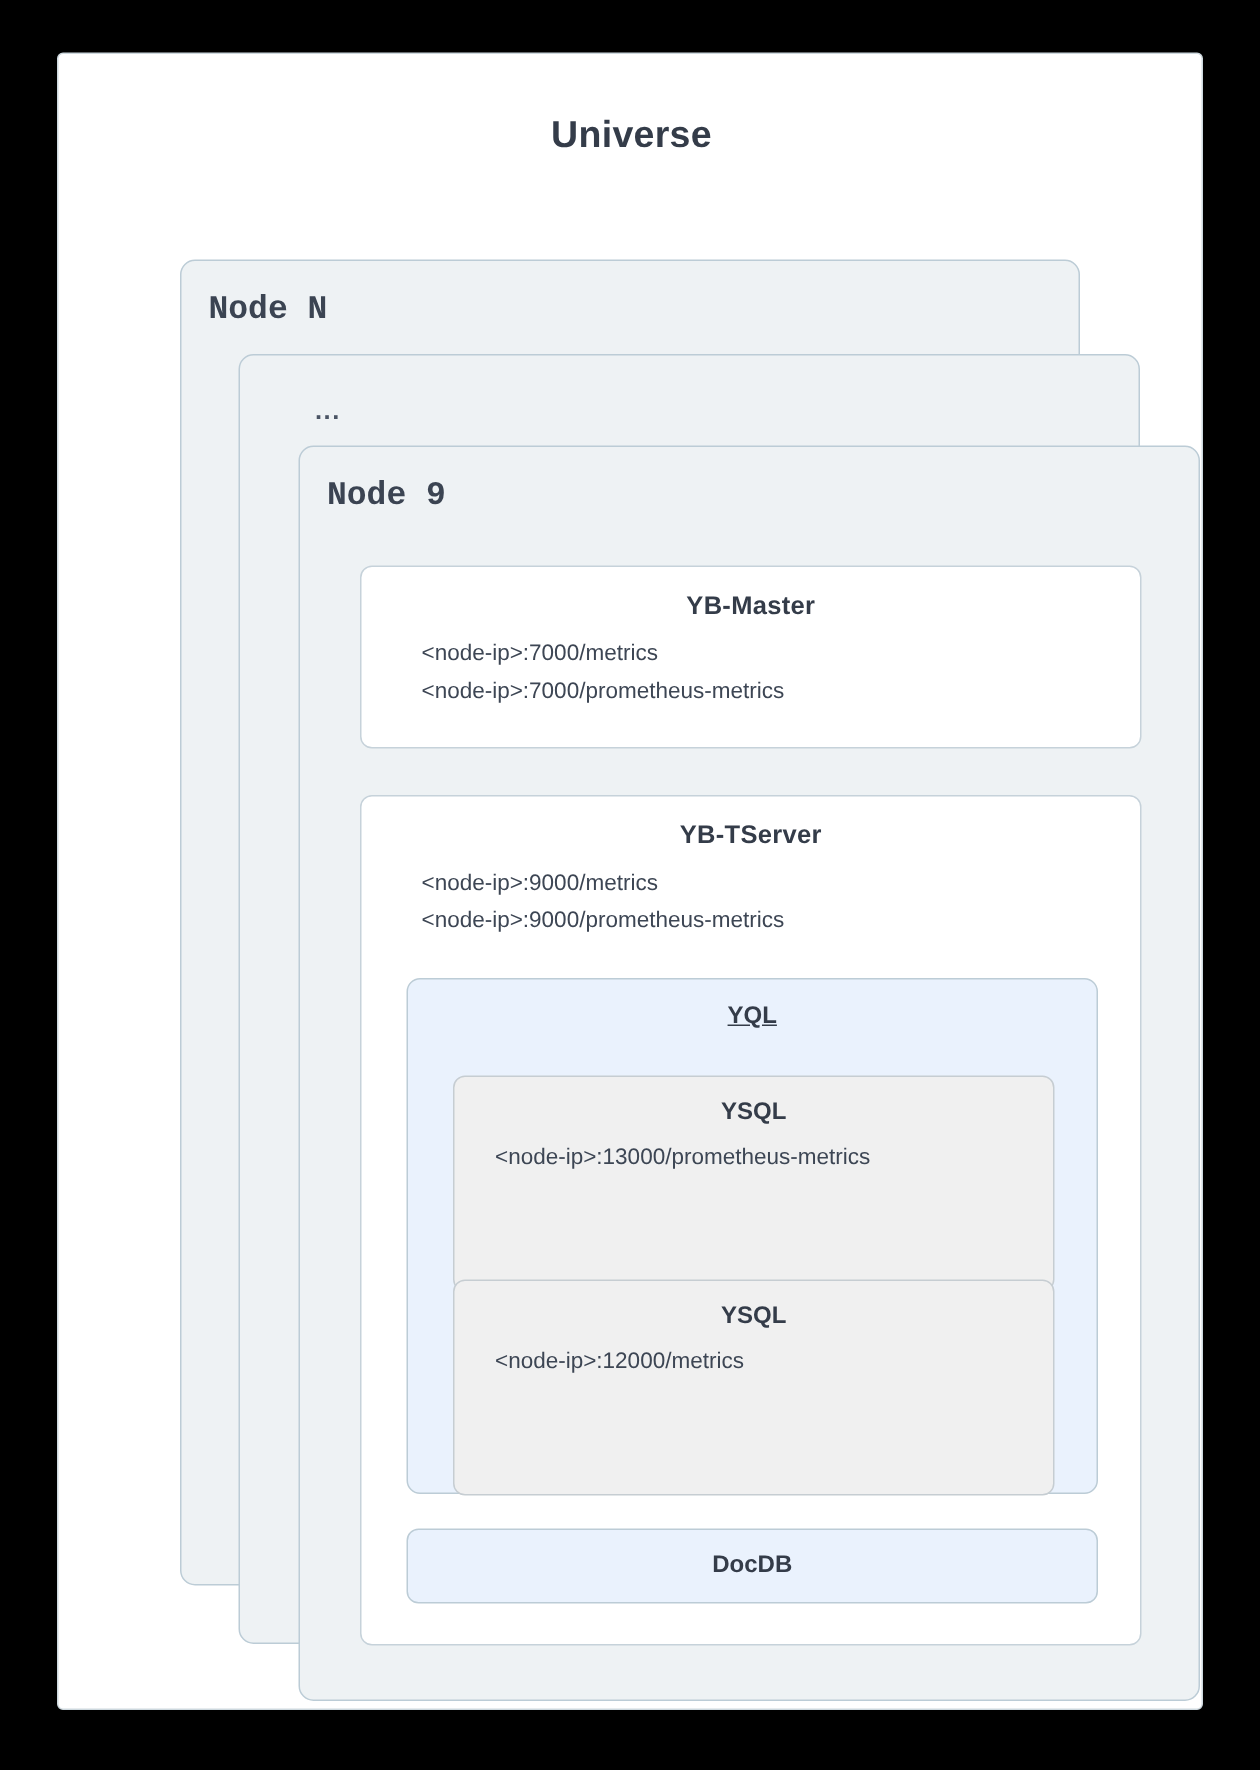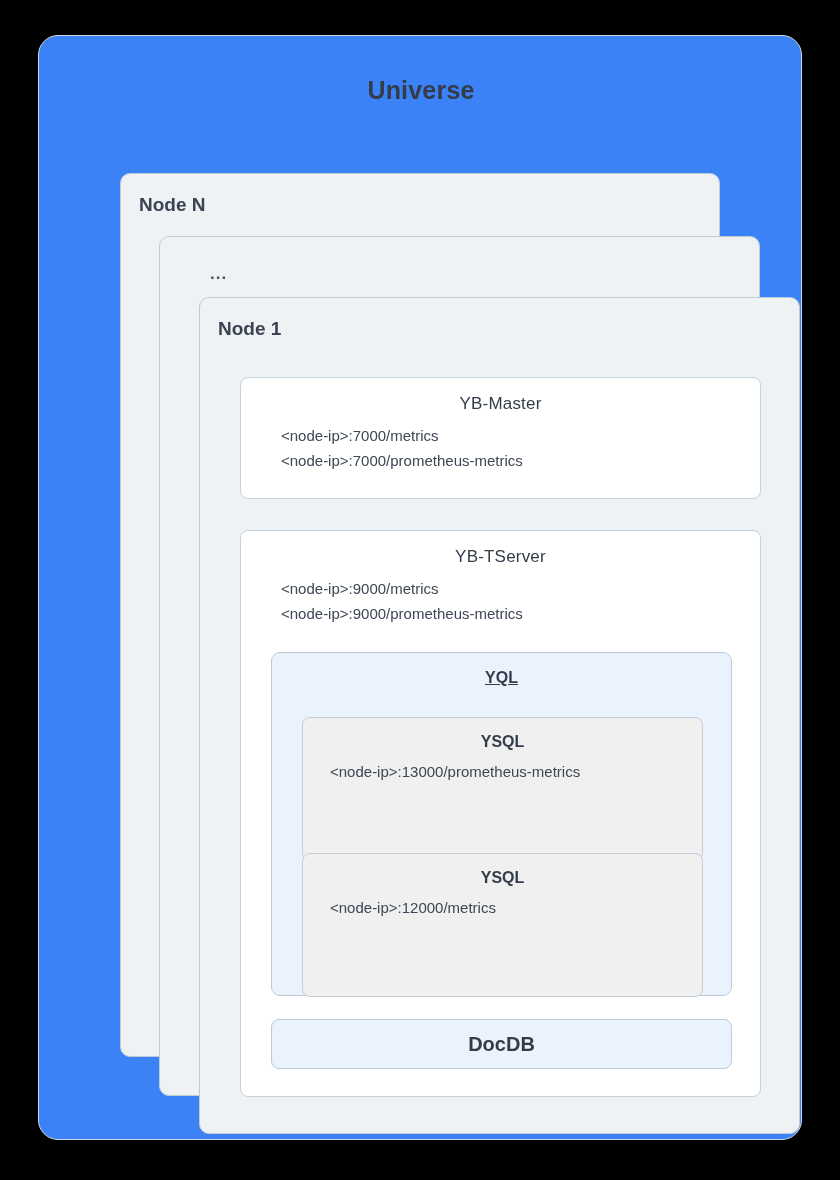--- a/index.html
+++ b/index.html
@@ -14,23 +14,23 @@
     -webkit-font-smoothing: antialiased;
   }
 
   
   .universe-card {
     position: absolute;
     left: 38px;
     top: 35px;
     width: 764px;
     height: 1105px;
-    background: #3b82f6;
+    background: #ffffff;
     border: 1px solid #cdd8de;
-    border-radius: 20px;
+    border-radius: 4px;
     box-sizing: border-box;
   }
 
   .universe-title {
     position: absolute;
     left: 0;
     top: 40px;
     width: 764px;
     text-align: center;
     font-size: 25px;
@@ -63,23 +63,24 @@
     left: 160px;
     top: 261px;
     width: 601px;
     height: 837px;
   }
 
   .node-label {
     position: absolute;
     left: 18px;
     top: 20px;
-    font-size: 19px;
+    font-size: 22px;
     font-weight: bold;
     color: #3b4452;
+    font-family: Liberation Mono, monospace;
   }
   .node-ellipsis {
     position: absolute;
     left: 50px;
     top: 27px;
     font-size: 17px;
     font-weight: bold;
     color: #4a5464;
     letter-spacing: 1px;
   }
@@ -101,21 +102,21 @@
   .svc-tserver {
     left: 40px;
     top: 232px;
     width: 521px;
     height: 567px;
   }
 
   .box-title {
     text-align: center;
     font-size: 17px;
-    font-weight: normal;
+    font-weight: bold;
     color: #343c49;
     padding-top: 16px;
     letter-spacing: .2px;
   }
 
   .endpoints {
     padding-left: 40px;
     padding-top: 9px;
     font-size: 15px;
     line-height: 25px;
@@ -181,21 +182,21 @@
     top: 488px;
     width: 461px;
     height: 50px;
     background: #eaf2fd;
     border: 1px solid #bcccd6;
     border-radius: 8px;
     box-sizing: border-box;
   }
   .docdb-title {
     text-align: center;
-    font-size: 20px;
+    font-size: 16px;
     font-weight: bold;
     color: #343c49;
     line-height: 48px;
   }
 </style>
 </head>
 <body>
 
 <div class="universe-card">
 
@@ -203,21 +204,21 @@
 
   <div class="node-card node-card-n">
     <div class="node-label">Node N</div>
   </div>
 
   <div class="node-card node-card-mid">
     <div class="node-ellipsis">...</div>
   </div>
 
   <div class="node-card node-card-1">
-    <div class="node-label">Node 1</div>
+    <div class="node-label">Node 9</div>
 
     <div class="service-box svc-master">
       <div class="box-title">YB-Master</div>
       <div class="endpoints">
         <div>&lt;node-ip&gt;:7000/metrics</div>
         <div>&lt;node-ip&gt;:7000/prometheus-metrics</div>
       </div>
     </div>
 
     <div class="service-box svc-tserver">

